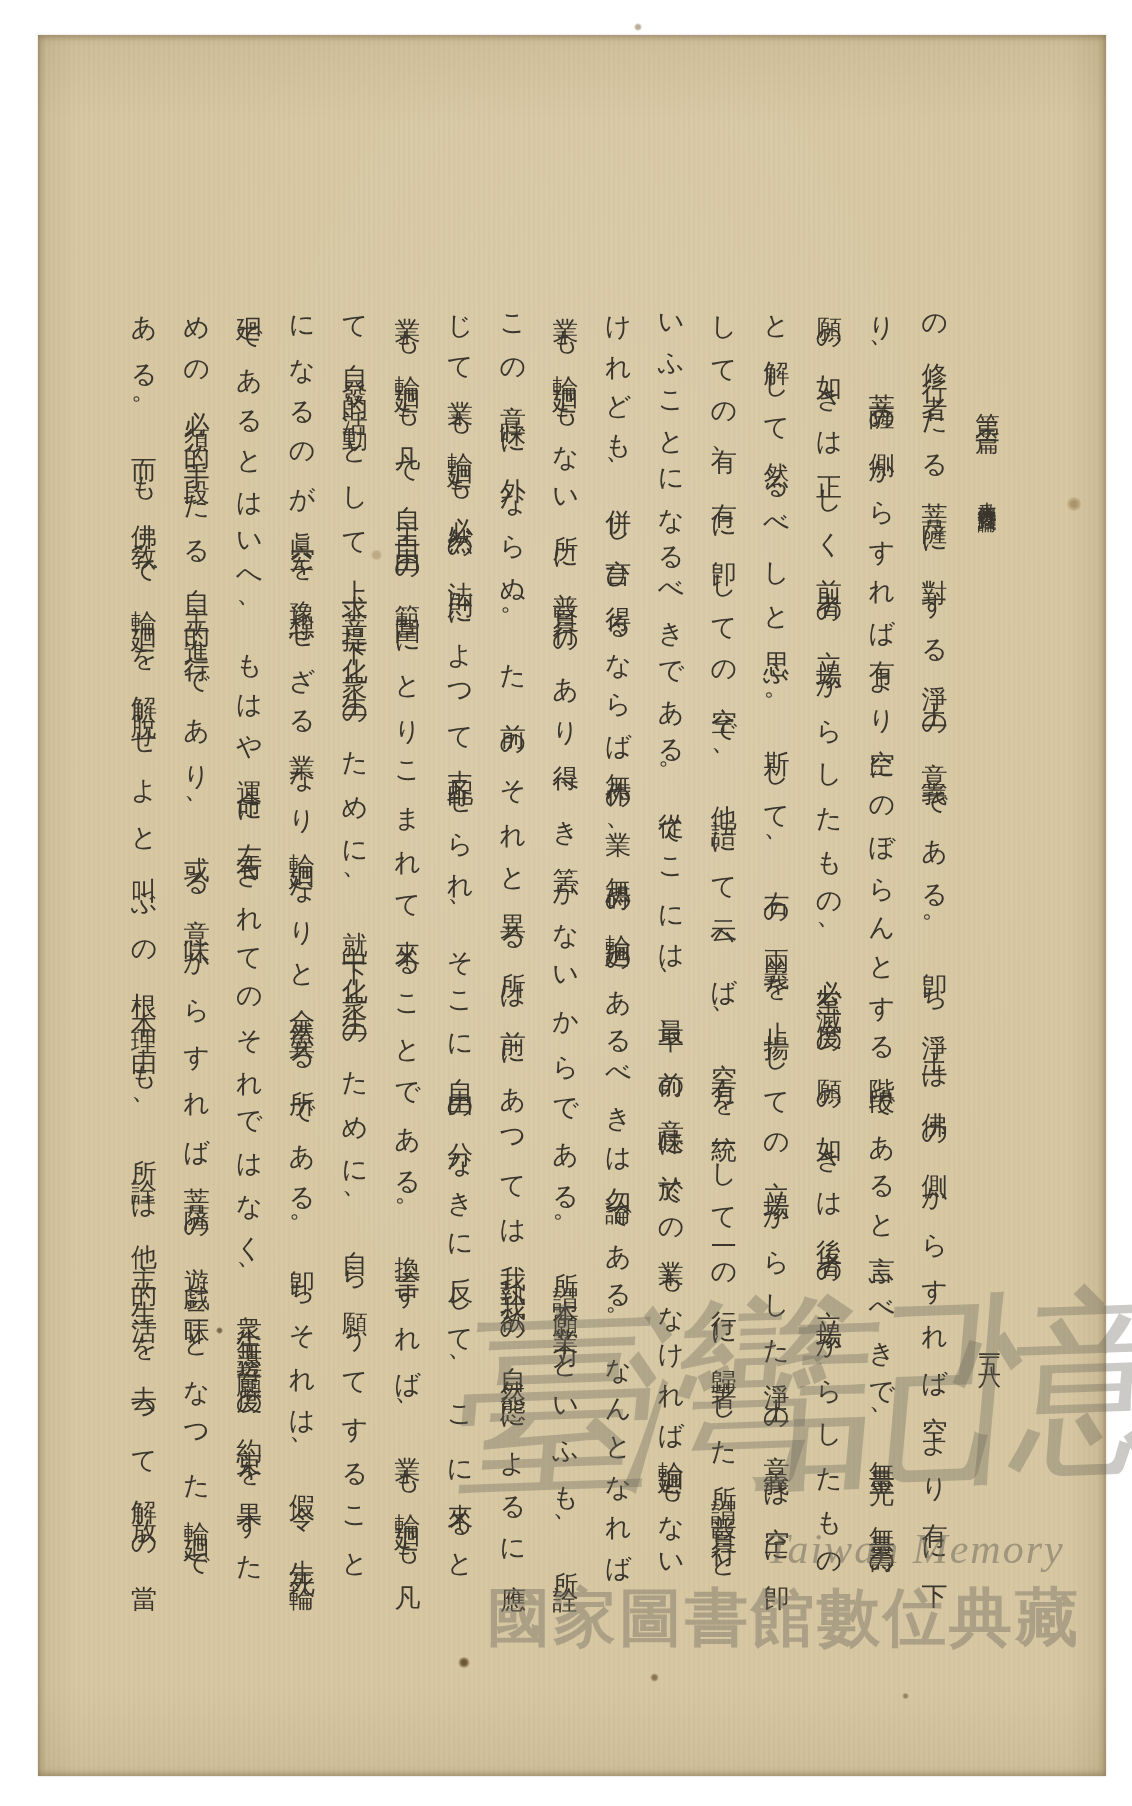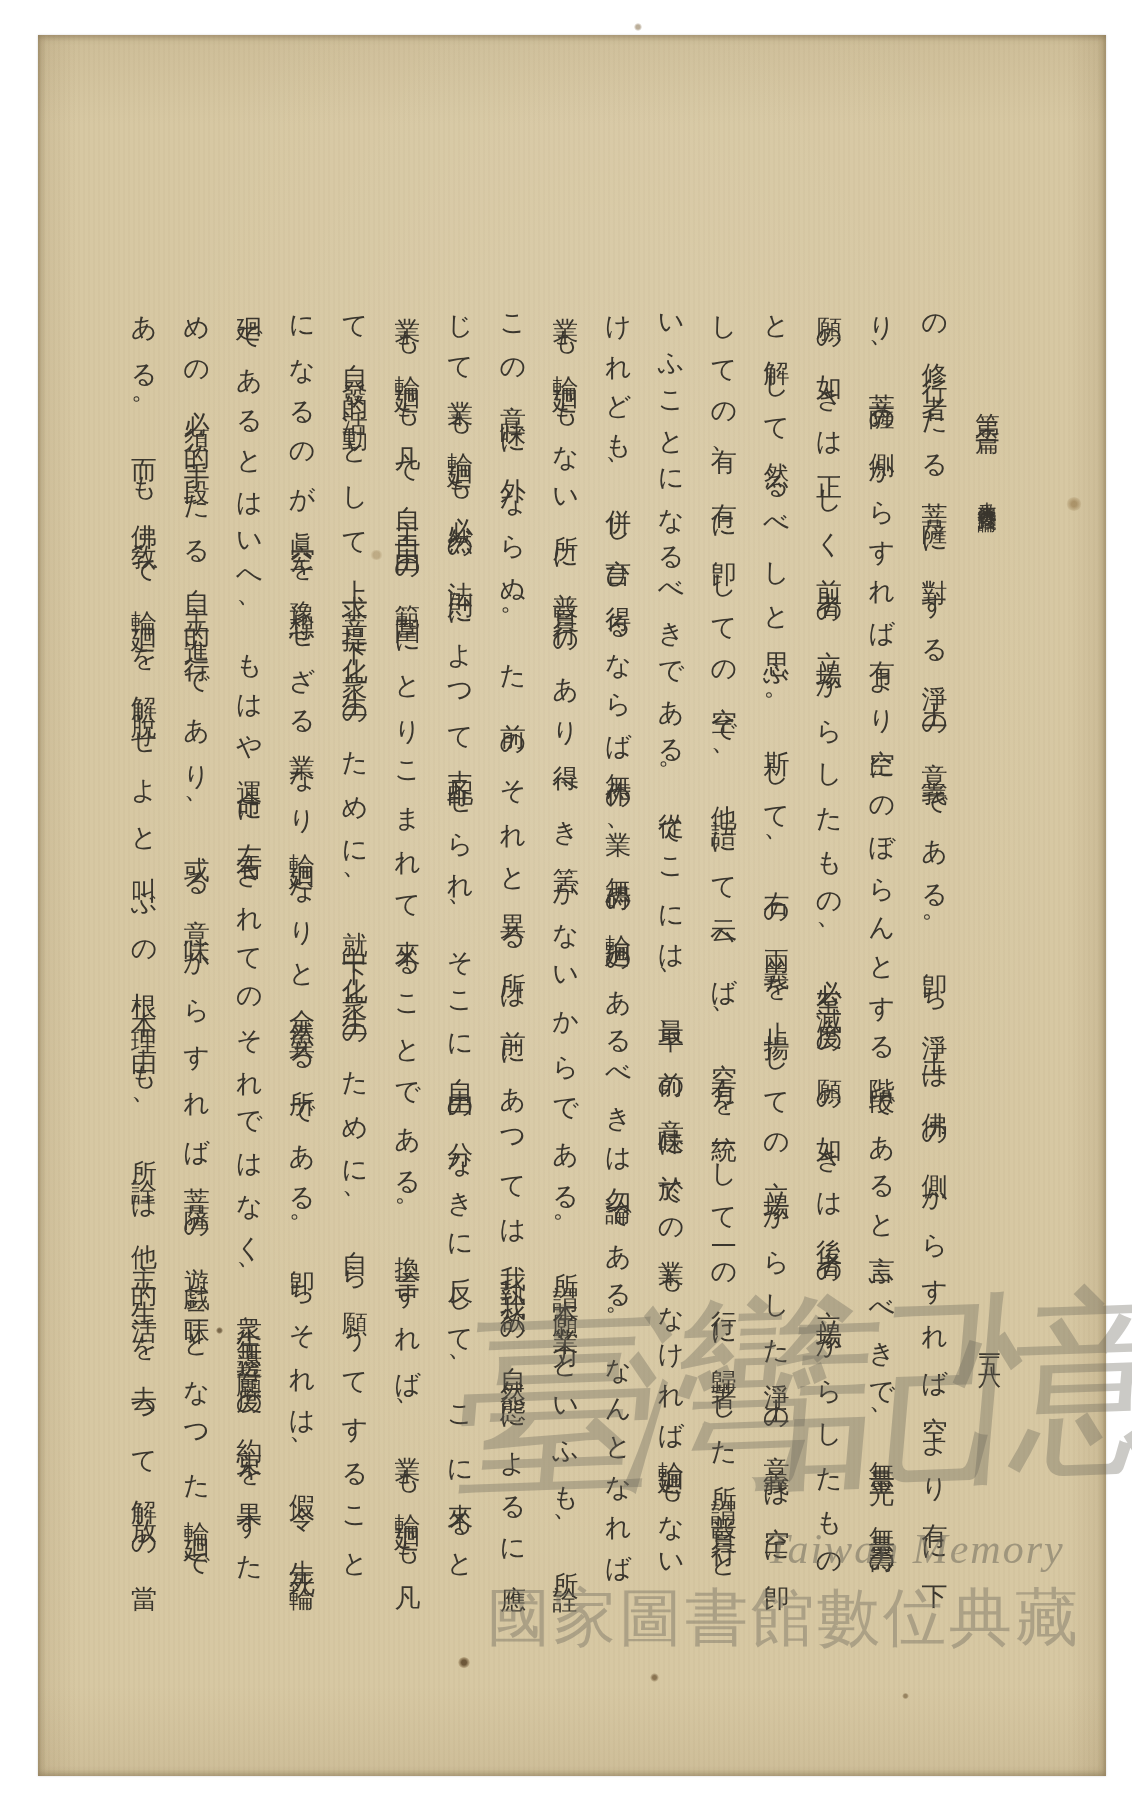--- a/index.html
+++ b/index.html
@@ -63,21 +63,21 @@
   }
   .wm-latin{
     left:692px;top:1490px;
     font-size:42px;font-style:italic;letter-spacing:2px;
     color:rgba(104,100,88,0.50);
     font-family:"Liberation Serif", serif;
     margin-left:36px;
   }
   .wm-library{
     left:449px;top:1540px;
-    font-size:63px;font-weight:normal;letter-spacing:3px;
+    font-size:63px;font-weight:bold;letter-spacing:3px;
     color:rgba(112,108,96,0.42);
     font-family:"Liberation Sans", sans-serif;
   }
   
   .stain{position:absolute;border-radius:50%;pointer-events:none;}
   .stain.s1{left:1028px;top:462px;width:16px;height:14px;
     background:radial-gradient(circle, rgba(122,88,40,0.45) 0 25%, rgba(122,88,40,0.15) 60%, rgba(0,0,0,0) 72%);}
   .stain.s2{left:420px;top:1622px;width:12px;height:11px;
     background:radial-gradient(circle, rgba(74,50,22,0.75) 0 30%, rgba(110,80,40,0.25) 65%, rgba(0,0,0,0) 75%);}
   .stain.s3{left:612px;top:1638px;width:9px;height:9px;

